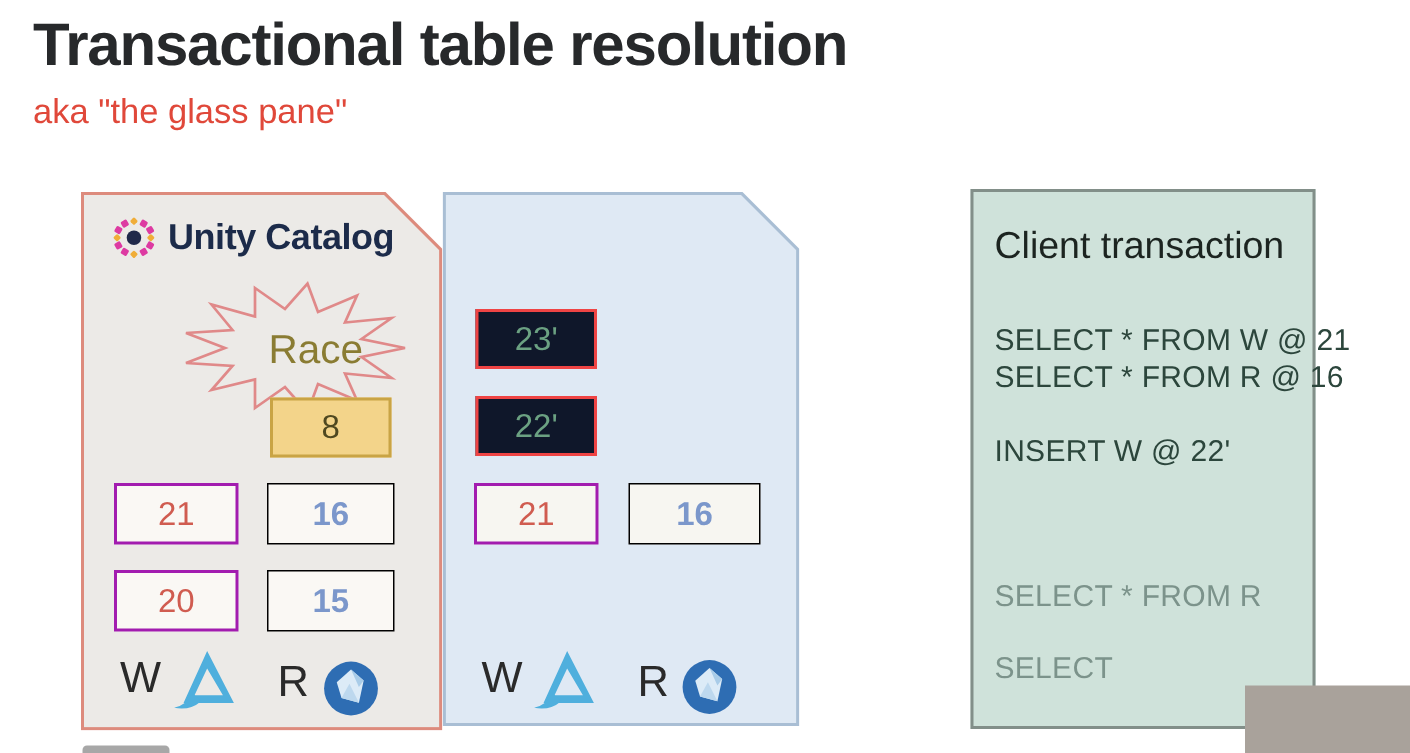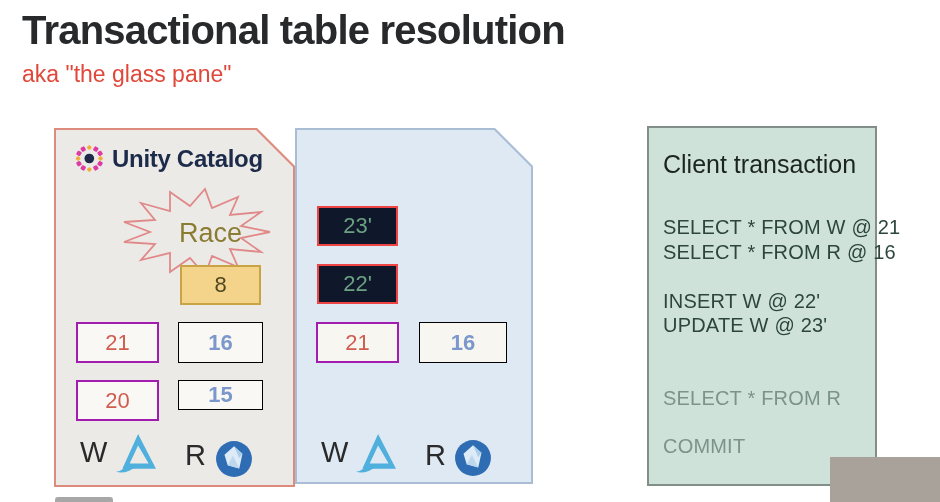--- a/index.html
+++ b/index.html
@@ -122,21 +122,21 @@
     <svg class="race-svg" width="156" height="92" viewBox="0 0 156 92">
       <polygon points="152,46 123,40 143,26 112,29 120,11 94,22 87,3 72,20 52,6 52,25 23,17 37,34 6,36 32,46 6,56 37,58 23,74 52,67 52,86 72,72 87,89 94,70 120,81 112,63 143,66 123,52" fill="none" stroke="#e08989" stroke-width="1.8" stroke-linejoin="miter"></polygon>
     </svg>
     <div class="race-label">Race</div>
 
     <div class="vbox yellow" style="left:126px; top:137px; width:81px; height:40px;">8</div>
 
     <div class="vbox red" style="left:22px;  top:194px; width:83px; height:41px;">21</div>
     <div class="vbox blue" style="left:124px; top:194px; width:85px; height:41px;">16</div>
     <div class="vbox red" style="left:22px;  top:252px; width:83px; height:41px;">20</div>
-    <div class="vbox blue" style="left:124px; top:252px; width:85px; height:30px;">15</div>
+    <div class="vbox blue" style="left:124px; top:252px; width:85px; height:41px;">15</div>
 
     <span class="wr-label" style="left:26px; top:308px;">W</span>
     <svg class="wr-icon" style="left:61px; top:305px;" width="42" height="42" viewBox="0 0 40 40">
       <path fill-rule="evenodd" fill="#4fafdd" d="M22 1 L39 34 L7 34 Z M22 12 L32 29 L14 29 Z"></path>
       <path fill="#4fafdd" d="M1 37 Q8 36 13 28 L18 33 Q11 39 1 37 Z"></path>
     </svg>
     <span class="wr-label" style="left:131px; top:311px;">R</span>
     <svg class="wr-icon" style="left:161px; top:312px;" width="38" height="38" viewBox="0 0 36 36">
       <circle cx="18" cy="18" r="17" fill="#2e6db3"></circle>
       <polygon points="18,6 26,13 23,27 12,24 9,14" fill="#dcebf7"></polygon>
@@ -169,23 +169,22 @@
     </svg>
   </div>
 
   <div id="client-panel" class="panel">
     <div class="ct-title">Client transaction</div>
 
     <div class="sql" style="top:88px;">SELECT * FROM W @ 21</div>
     <div class="sql" style="top:113px;">SELECT * FROM R @ 16</div>
 
     <div class="sql" style="top:162px;">INSERT W @ 22'</div>
-    <div class="sql" style="top:186px;">UPDATE W @ 23'</div>
 
     <div class="sql muted" style="top:259px;">SELECT * FROM R</div>
 
-    <div class="sql muted" style="top:307px;">COMMIT</div>
+    <div class="sql muted" style="top:307px;">SELECT</div>
   </div>
 
   <div class="gray-overlay"></div>
   <div class="bottom-artifact"></div>
 
 </div>
 
 </body></html>

